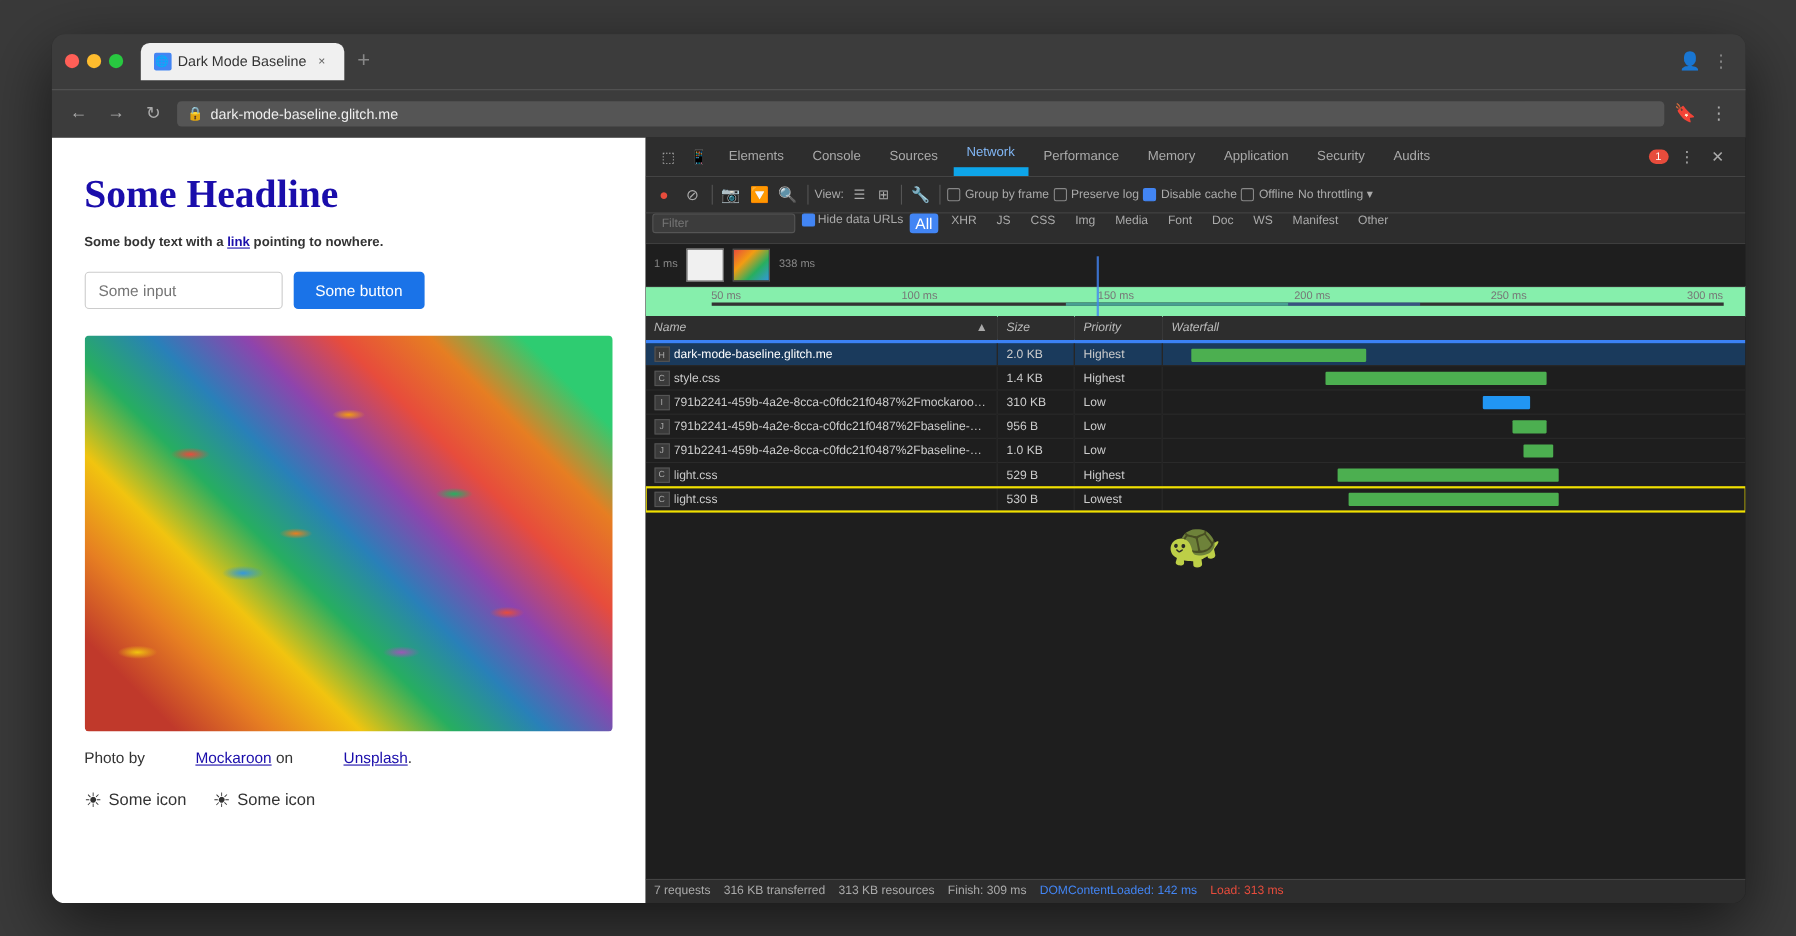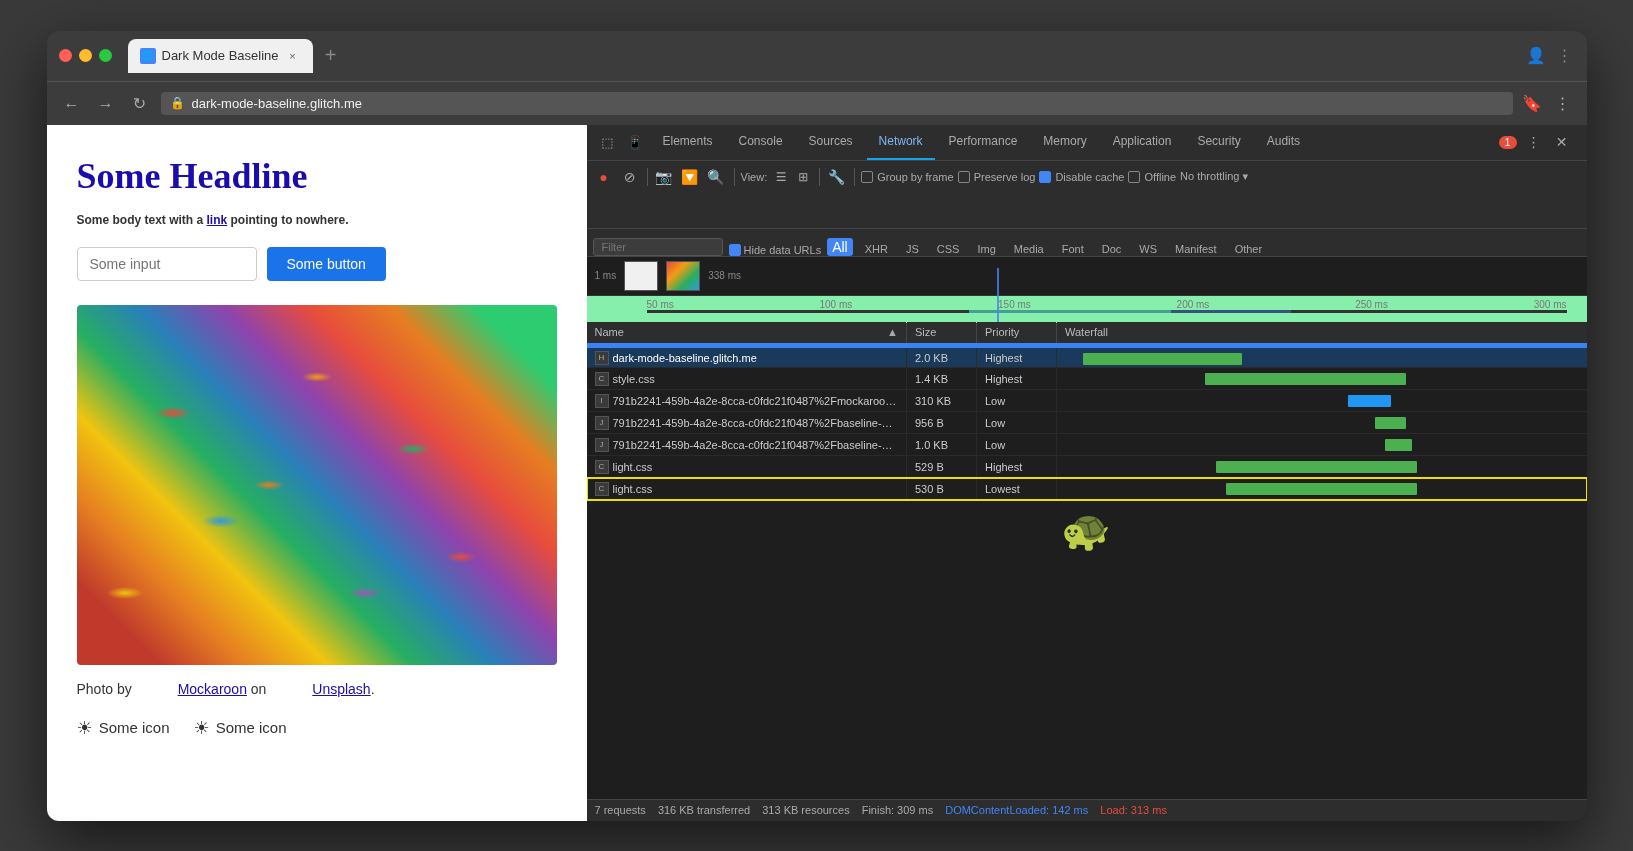--- a/index.html
+++ b/index.html
@@ -294,21 +294,21 @@
       height: 36px;
       display: flex;
       align-items: center;
       font-size: 12px;
       color: #aaa;
       cursor: pointer;
       border-bottom: 2px solid transparent;
     }
     .dt-tab.active {
       color: #81b6f4;
-      border-bottom: 2px solid #0ea5e9;
+      border-bottom: 8px solid #0ea5e9;
     }
     .dt-tab-spacer { flex: 1; }
     .dt-header-right {
       display: flex;
       align-items: center;
       gap: 6px;
       padding-right: 6px;
     }
     .dt-badge {
       background: #e74c3c;
@@ -390,27 +390,26 @@
       background: transparent;
     }
     .dt-checkbox.checked {
       background: #4285f4;
       border-color: #4285f4;
     }
     .dt-checkbox-label { cursor: pointer; }
     
     .devtools-filter {
       display: flex;
-      align-items: flex-end;
+      align-items: flex-start;
       height: 28px;
       padding: 0 6px;
       gap: 6px;
       background: #2d2d2d;
       border-top: 1px solid #444;
-      margin-top: 35px;
     }
     .dt-filter-input {
       background: #3c3c3c;
       border: 1px solid #555;
       border-radius: 3px;
       padding: 2px 8px;
       color: #ccc;
       font-size: 11px;
       width: 130px;
     }
@@ -452,22 +451,23 @@
       overflow-y: auto;
       background: #1e1e1e;
     }
     .network-table {
       width: 100%;
       border-collapse: collapse;
       font-size: 11px;
     }
     .network-table thead tr {
       background: #2d2d2d;
-      border-bottom: 5px solid #3b82f6;
+      border-bottom: 3px solid #3b82f6;
       height: 24px;
+      font-style: italic;
     }
     .network-table thead th {
       color: #bbb;
       font-weight: 500;
       text-align: left;
       padding: 0 8px;
       border-right: 1px solid #444;
       position: sticky;
       top: 0;
       background: #2d2d2d;

